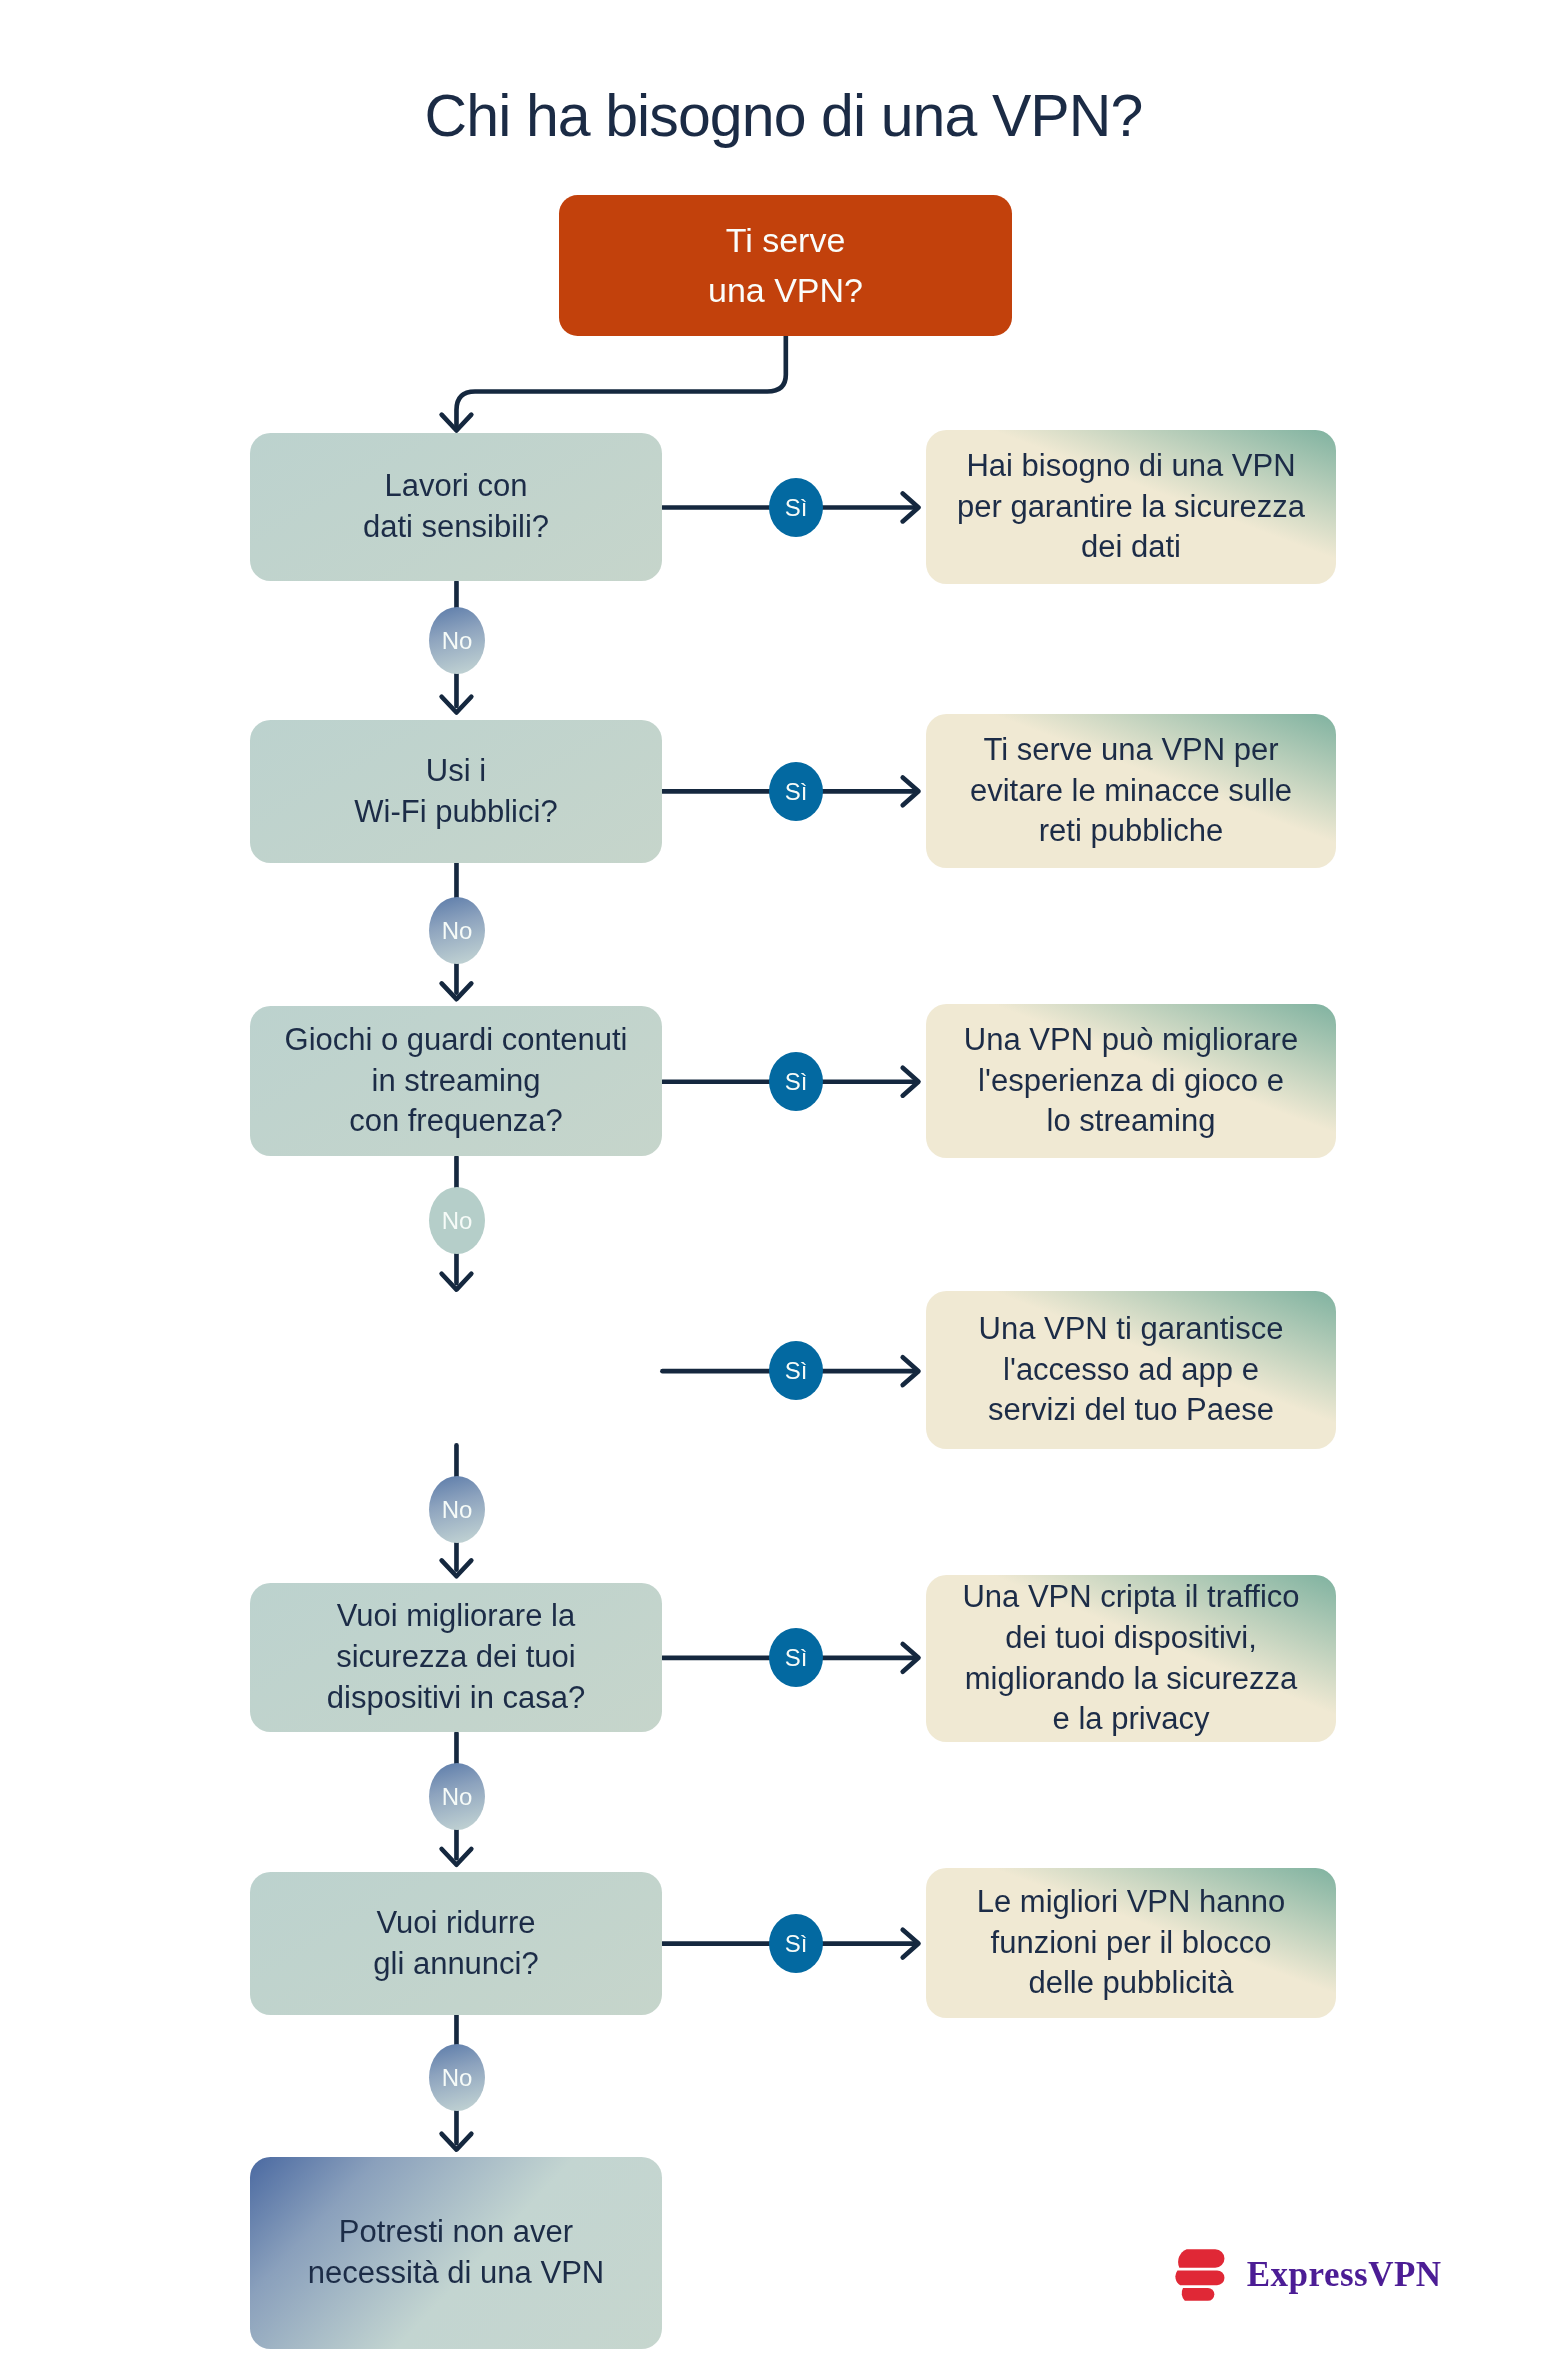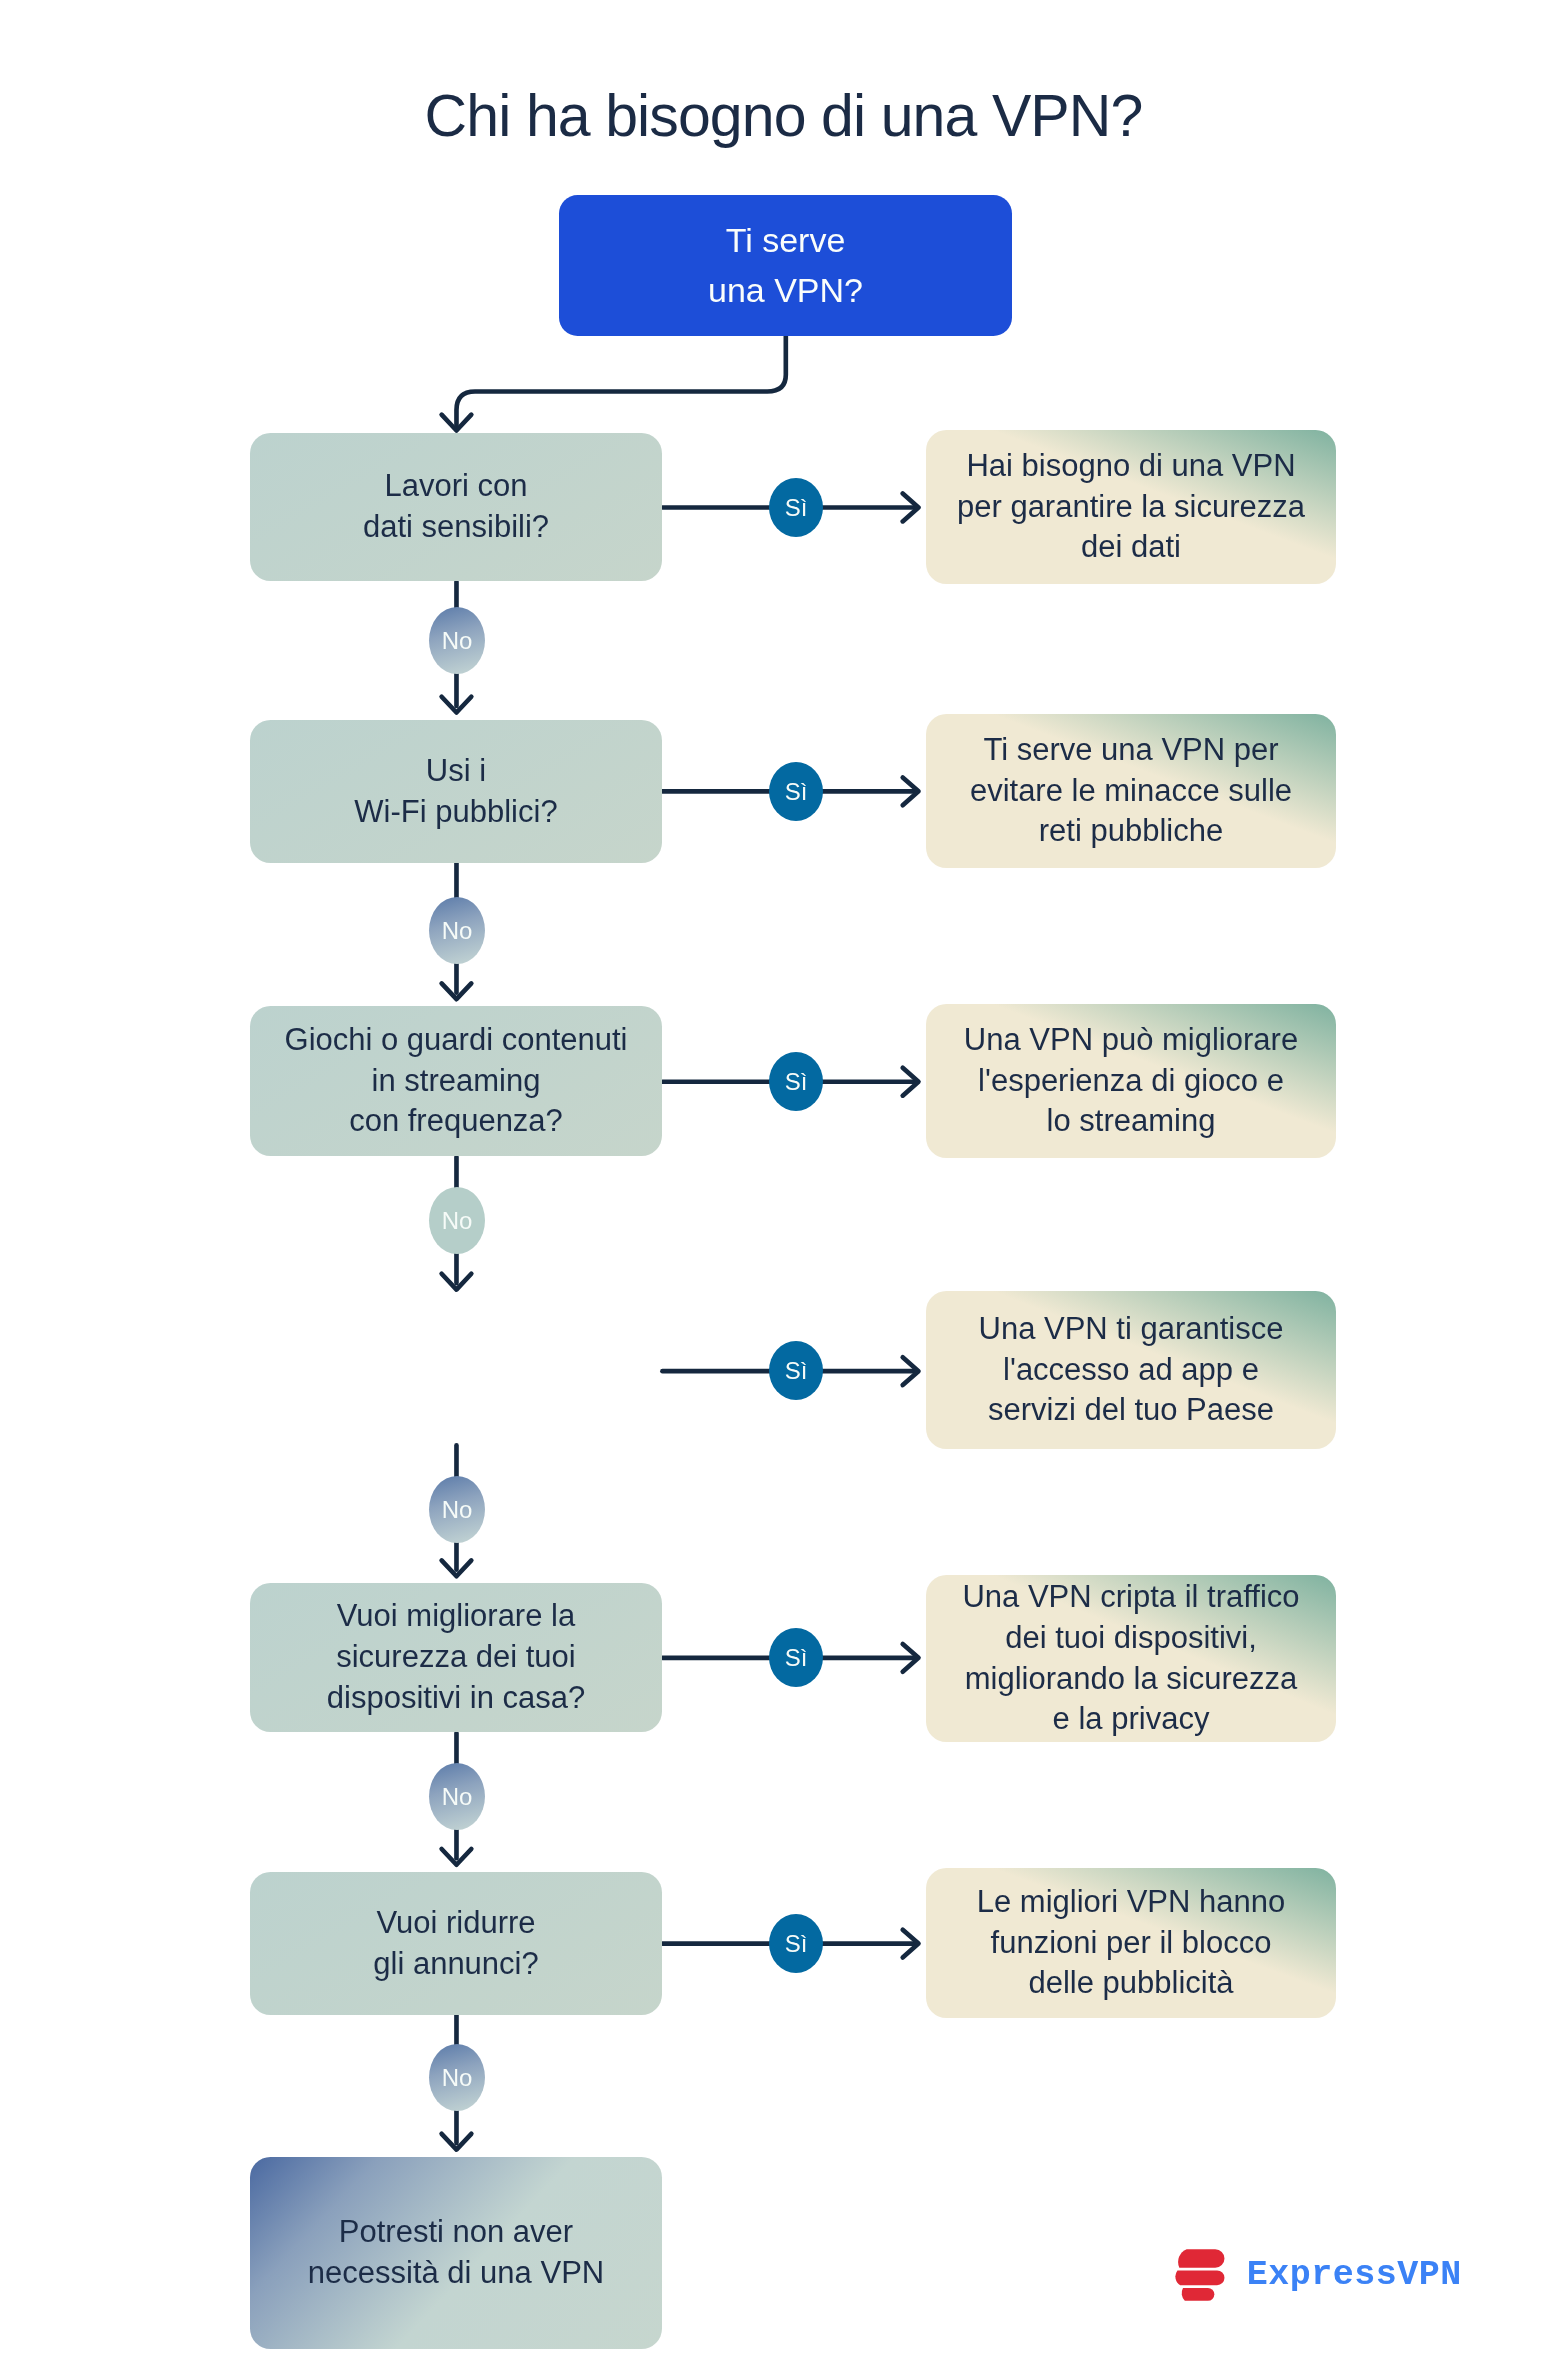--- a/index.html
+++ b/index.html
@@ -42,21 +42,21 @@
     color:#1C2C47;
     border-radius:20.4px;
     line-height:1.32;
     font-size:31px;
     font-weight:500;
     padding:7.4px 9.3px;
     box-sizing:border-box;
   }
   .start{
     left:559px; top:195px; width:453px; height:141px;
-    background:#1d4ed8;
+    background:#c2410c;
     color:#FAFDFB;
     font-size:34px;
     font-weight:400;
     line-height:1.45;
     border-radius:18.6px;
   }
   .question{
     left:250px; width:412px;
     background:linear-gradient(150deg,#BCD2CE 0%,#C6D5CB 100%);
   }
@@ -95,24 +95,24 @@
   .logo{
     position:absolute;
     left:1171px; top:2247px;
     height:56px;
     display:flex;
     align-items:center;
     z-index:2;
   }
   .logo .word{
     margin-left:16.7px;
-    font-family:Liberation Mono, monospace;
+    font-family:Liberation Serif, serif;
     font-weight:700;
     font-size:35px;
-    color:#3b82f6;
+    color:#4c1d95;
     letter-spacing:0.5px;
     text-align:right;
   }
 </style>
 </head>
 <body>
 
 <div class="stage">
 
   <div class="title">Chi ha bisogno di una VPN?</div>

